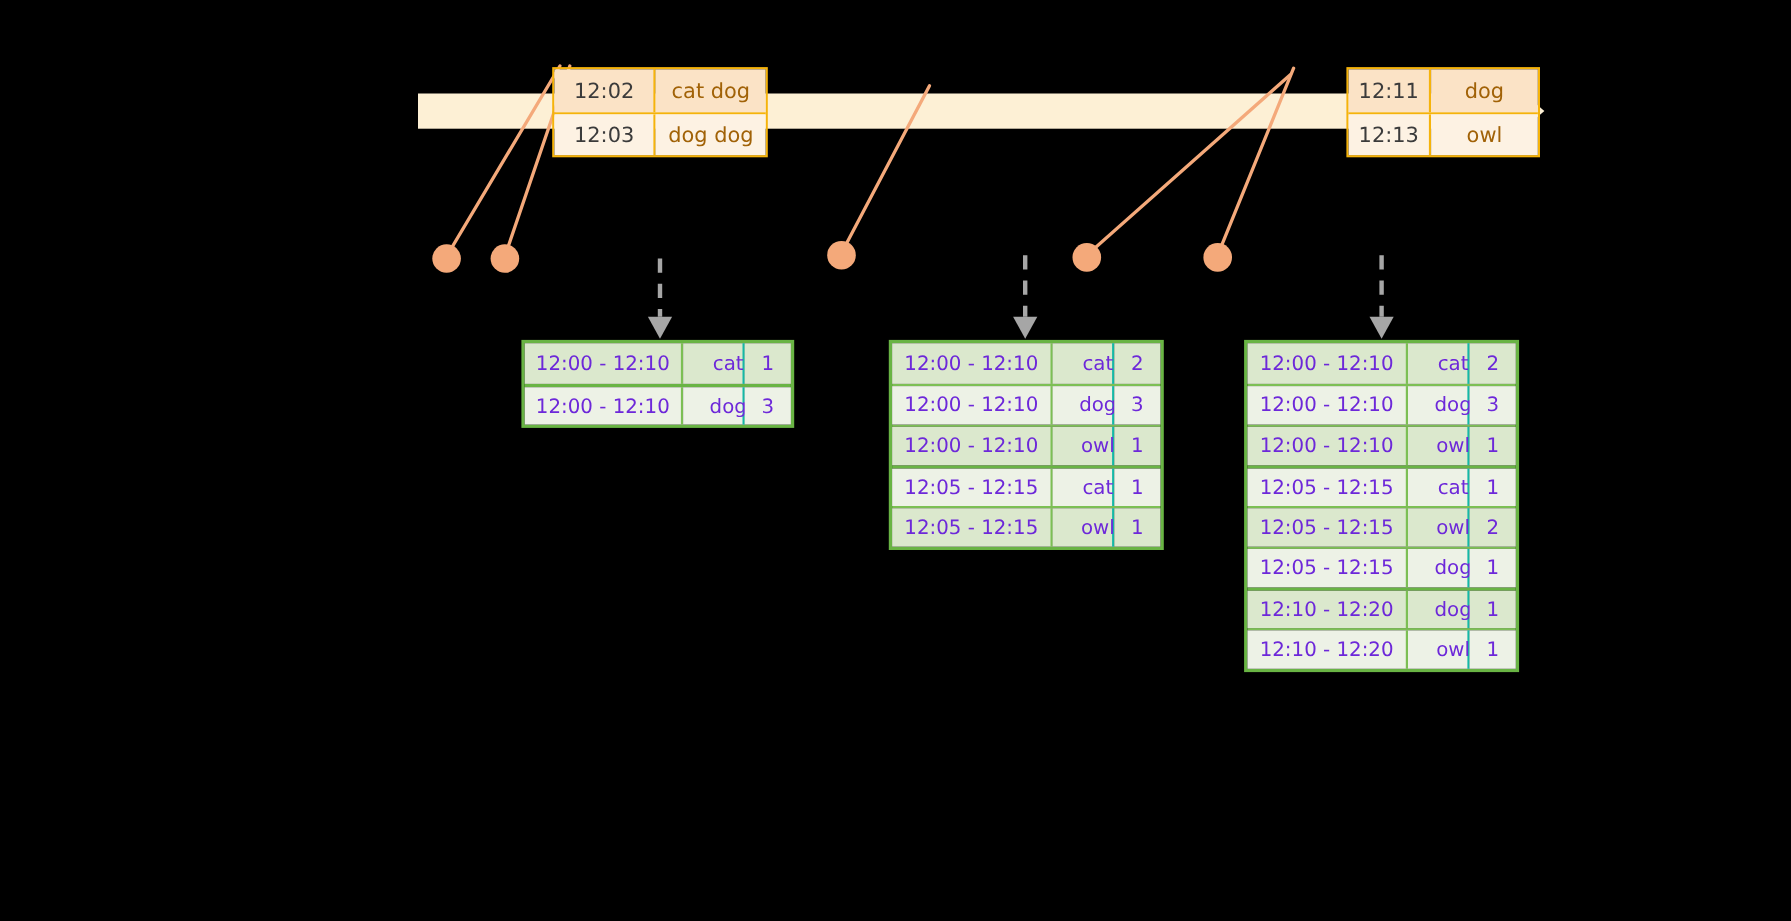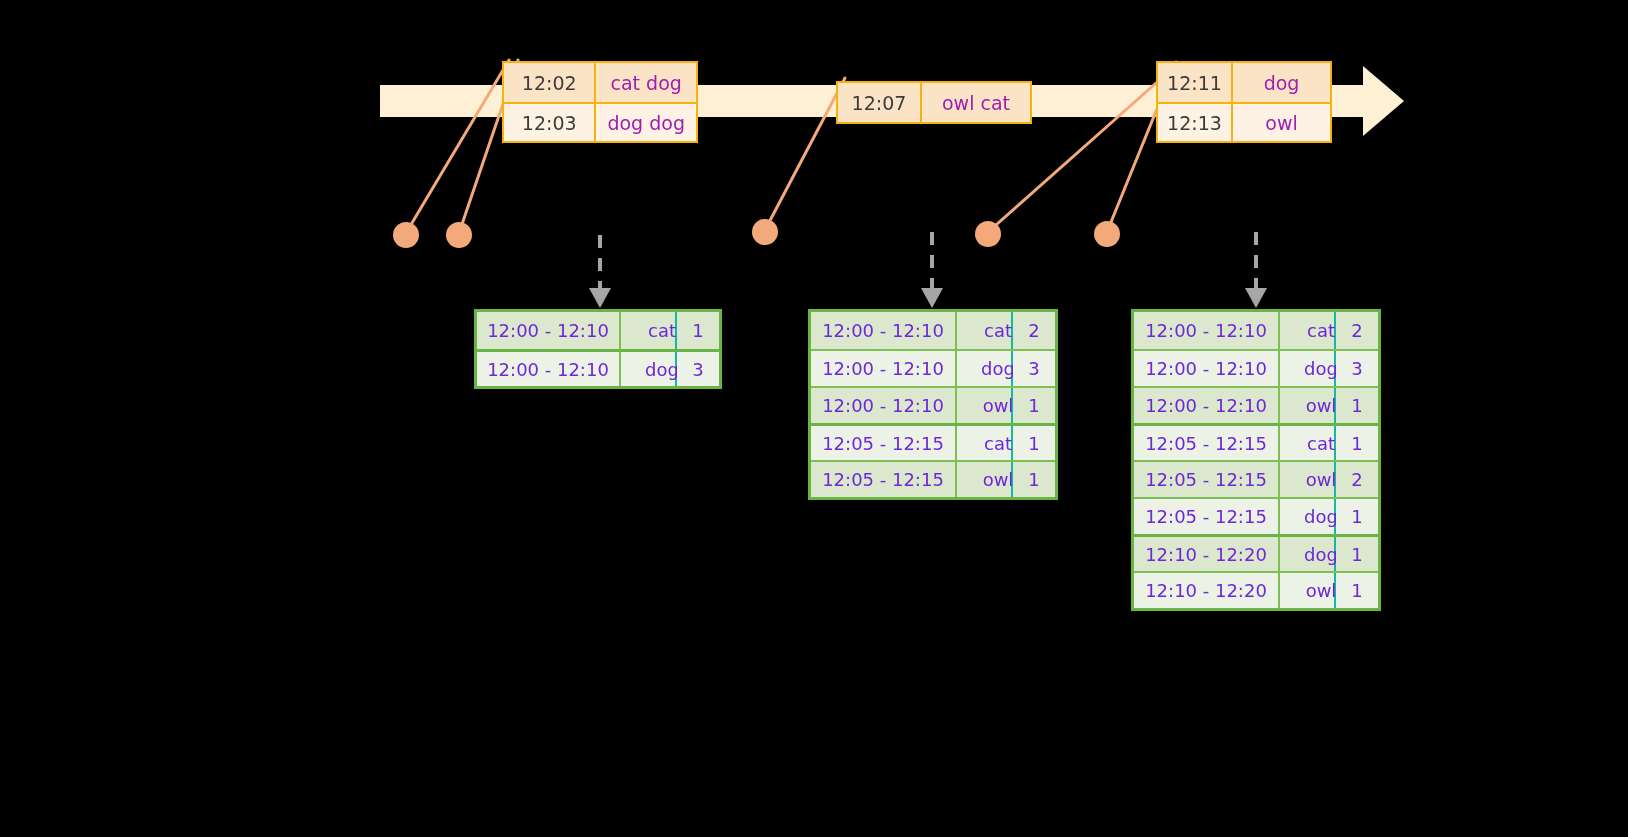--- a/index.html
+++ b/index.html
@@ -50,21 +50,21 @@
     box-sizing: border-box;
     font-size: 19px;
     color: #3b3b3b;
   }
   .evt-val {
     display: flex;
     align-items: center;
     justify-content: center;
     box-sizing: border-box;
     font-size: 19px;
-    color: #a21caf;
+    color: #a16207;
   }
 
   
   .result-table {
     position: absolute;
     border: 3px solid #69B444;
     box-sizing: border-box;
     z-index: 4;
   }
   .res-row {
@@ -135,28 +135,22 @@
     <div class="evt-row shade-a">
       <div class="evt-cell evt-time" style="width:100px;">12:02</div>
       <div class="evt-cell evt-val" style="width:108px;">cat dog</div>
     </div>
     <div class="evt-row shade-b">
       <div class="evt-cell evt-time" style="width:100px;">12:03</div>
       <div class="evt-cell evt-val" style="width:108px;">dog dog</div>
     </div>
   </div>
 
-  <div class="evt-group" style="left:836px; top:81px; width:196px;">
-    <div class="evt-row shade-a">
-      <div class="evt-cell evt-time" style="width:84px;">12:07</div>
-      <div class="evt-cell evt-val" style="width:108px;">owl cat</div>
-    </div>
-  </div>
-
-  <div class="evt-group" style="left:1156px; top:61px; width:176px;">
+
+  <div class="evt-group" style="left:1224px; top:61px; width:176px;">
     <div class="evt-row shade-a">
       <div class="evt-cell evt-time" style="width:75px;">12:11</div>
       <div class="evt-cell evt-val" style="width:97px;">dog</div>
     </div>
     <div class="evt-row shade-b">
       <div class="evt-cell evt-time" style="width:75px;">12:13</div>
       <div class="evt-cell evt-val" style="width:97px;">owl</div>
     </div>
   </div>
 

